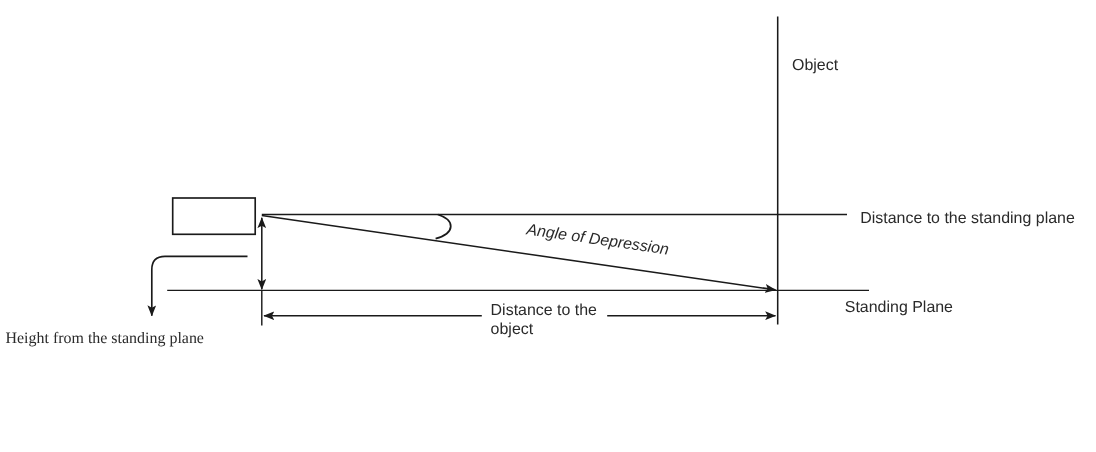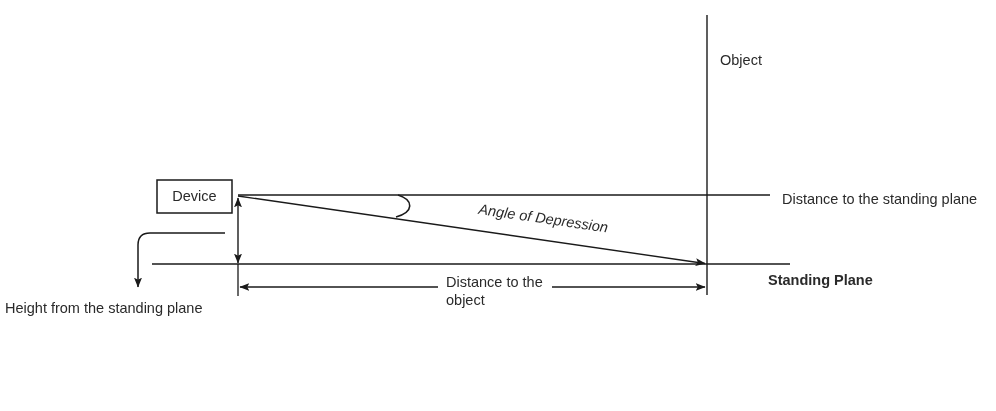--- a/index.html
+++ b/index.html
@@ -29,22 +29,22 @@
   .lbl {
     position: absolute;
     font-family: "Liberation Sans", sans-serif;
     font-size: 14.5px;
     color: #2a2a2a;
     white-space: nowrap;
     line-height: 1.25;
   }
   .lbl-object      { left: 720px; top: 51px; }
   .lbl-parallel    { left: 782px; top: 190px; }
-  .lbl-standing    { left: 768px; top: 271px; font-weight: bold; }
-  .lbl-height      { left: 5px;  top: 299px; }
+  .lbl-standing    { left: 768px; top: 271px; }
+  .lbl-height      { left: 5px;  top: 299px; font-family: Liberation Serif, serif; }
   .lbl-device {
     left: 157px; top: 180px;
     width: 75px; height: 33px;
     display: flex; align-items: center; justify-content: center;
     font-size: 14.5px;
   }
   .lbl-distance {
     left: 440px; top: 273px;
     width: 100px;
     text-align: left;
@@ -94,21 +94,20 @@
 
     <line x1="240" y1="287" x2="438" y2="287" stroke="#1a1a1a" stroke-width="1.3" marker-start="url(#ah-start)"></line>
 
     <line x1="546" y1="287" x2="705" y2="287" stroke="#1a1a1a" stroke-width="1.3" marker-end="url(#ah)"></line>
 
     <path d="M 225 233 L 150 233 Q 138 233 138 245 L 138 287" fill="none" stroke="#1a1a1a" stroke-width="1.5" marker-end="url(#ah)"></path>
   </svg>
 
   <div class="lbl lbl-object">Object</div>
 
-  <div class="lbl lbl-device">Device</div>
 
   <div class="lbl lbl-parallel">Distance to the standing plane</div>
 
   <div class="lbl lbl-standing">Standing Plane</div>
 
   <div class="lbl lbl-angle">Angle of Depression</div>
 
   <div class="lbl lbl-distance">Distance to the object</div>
 
   <div class="lbl lbl-height">Height from the standing plane</div>

